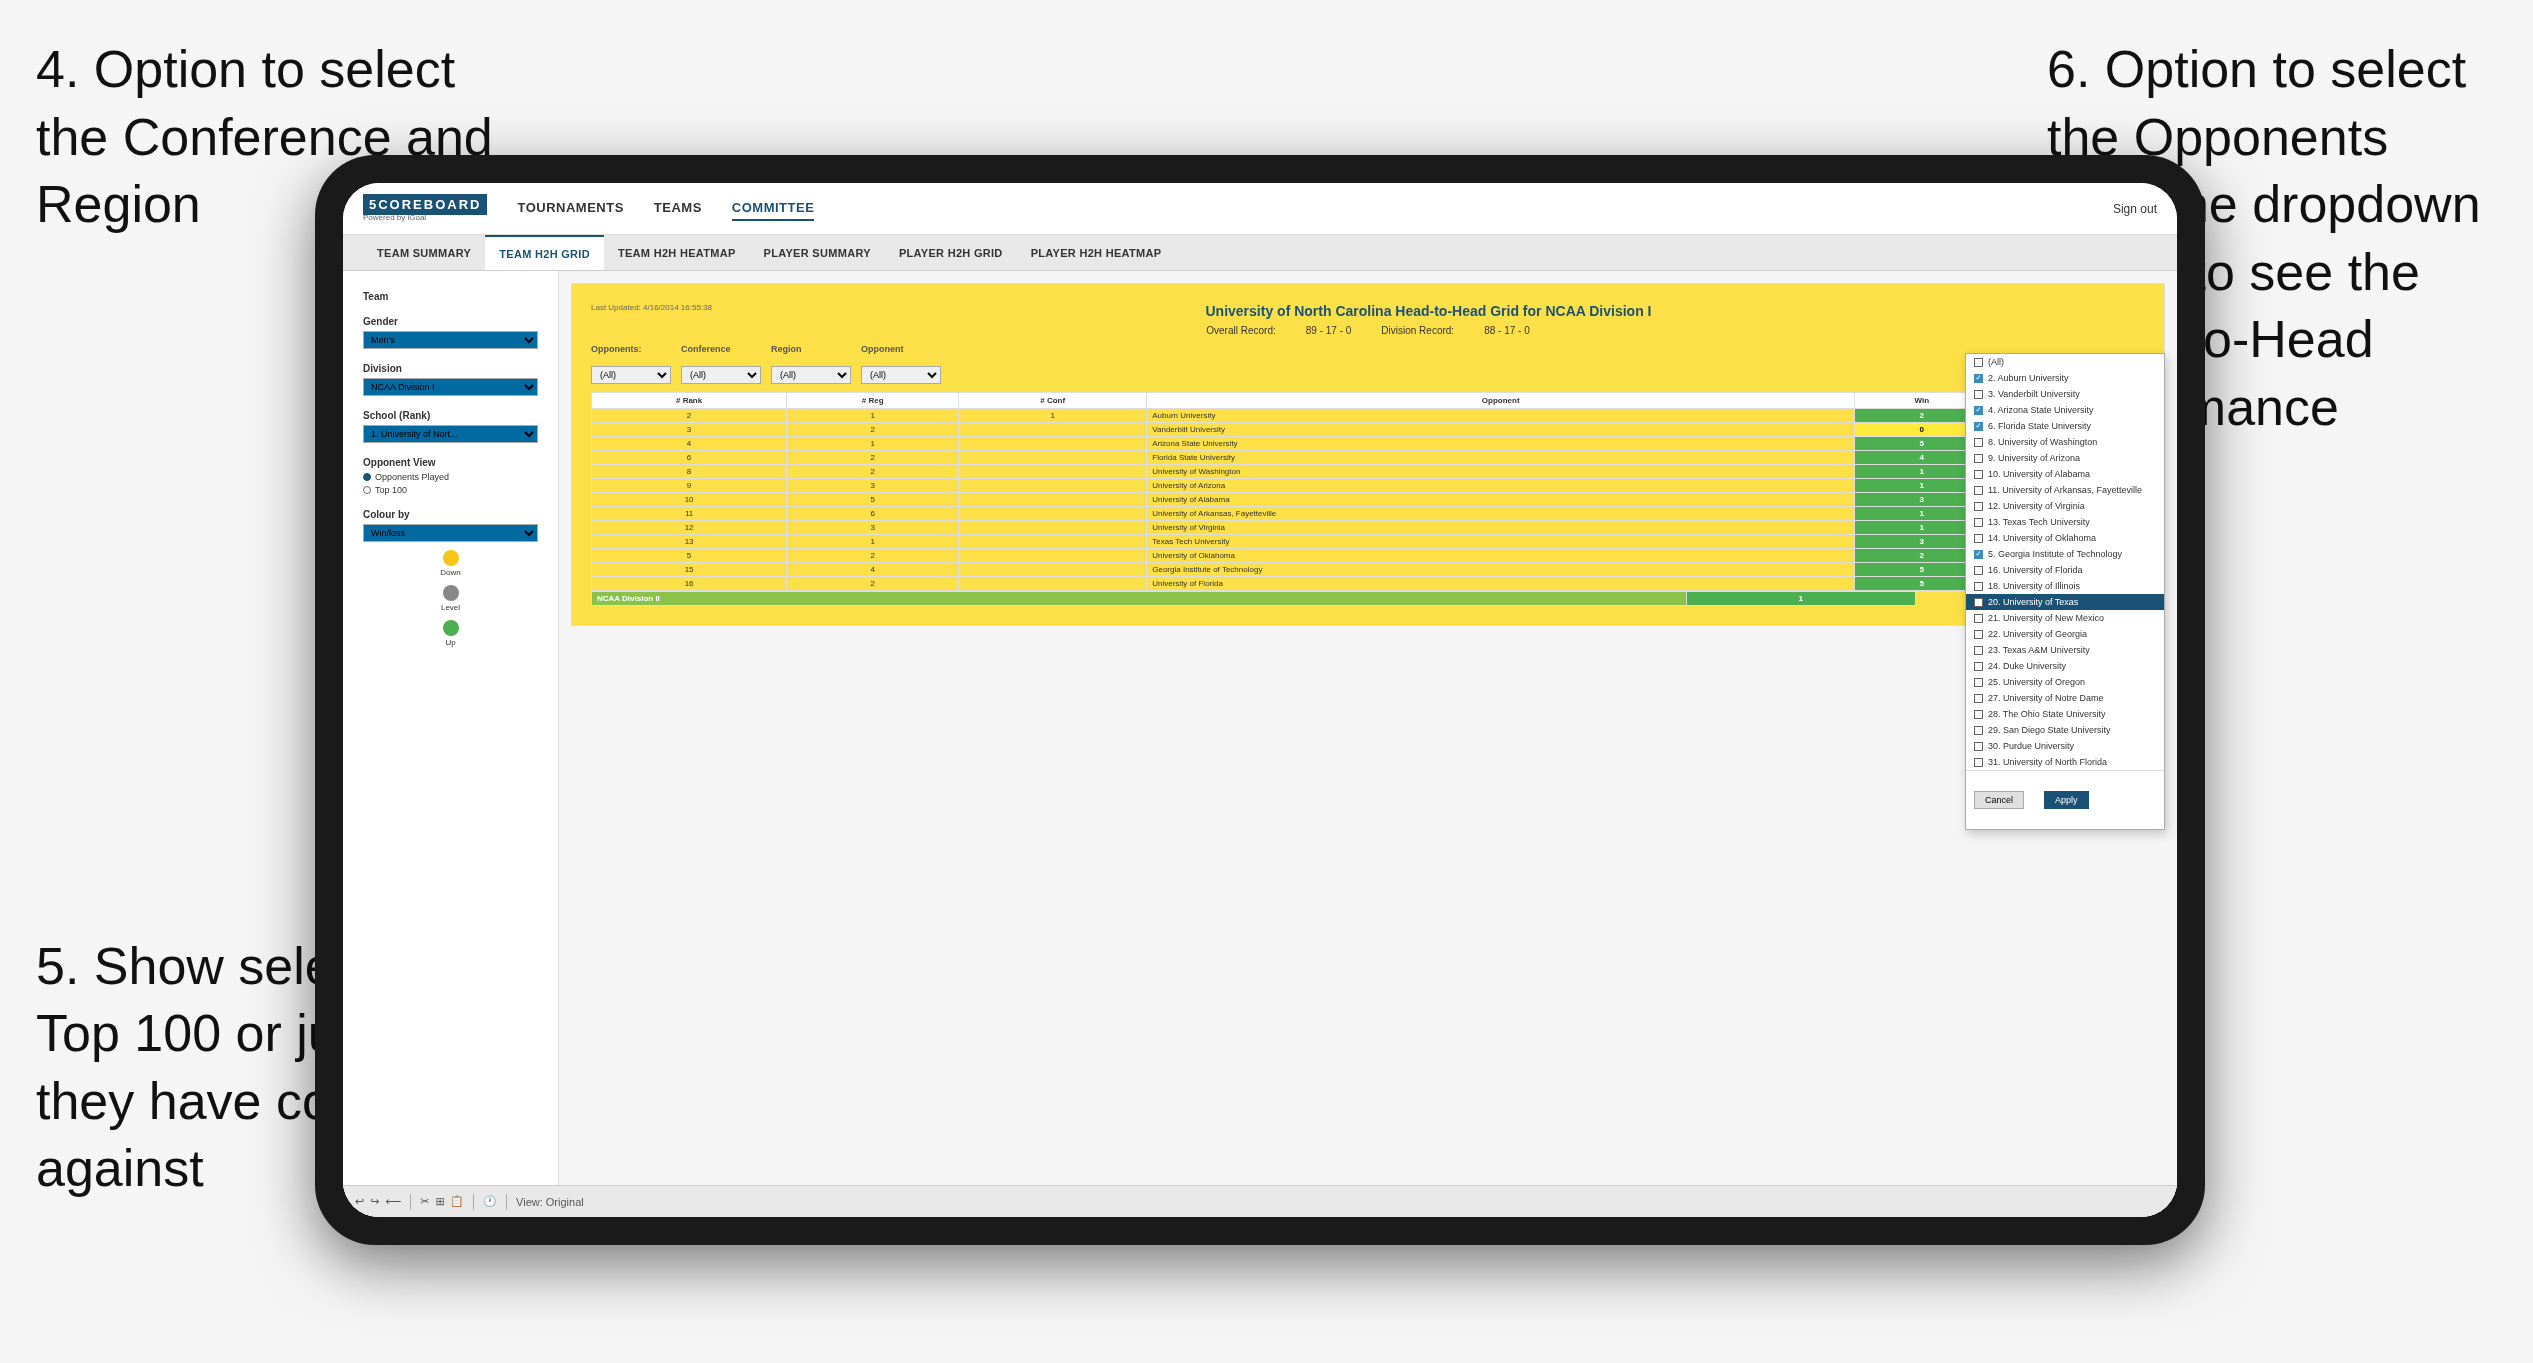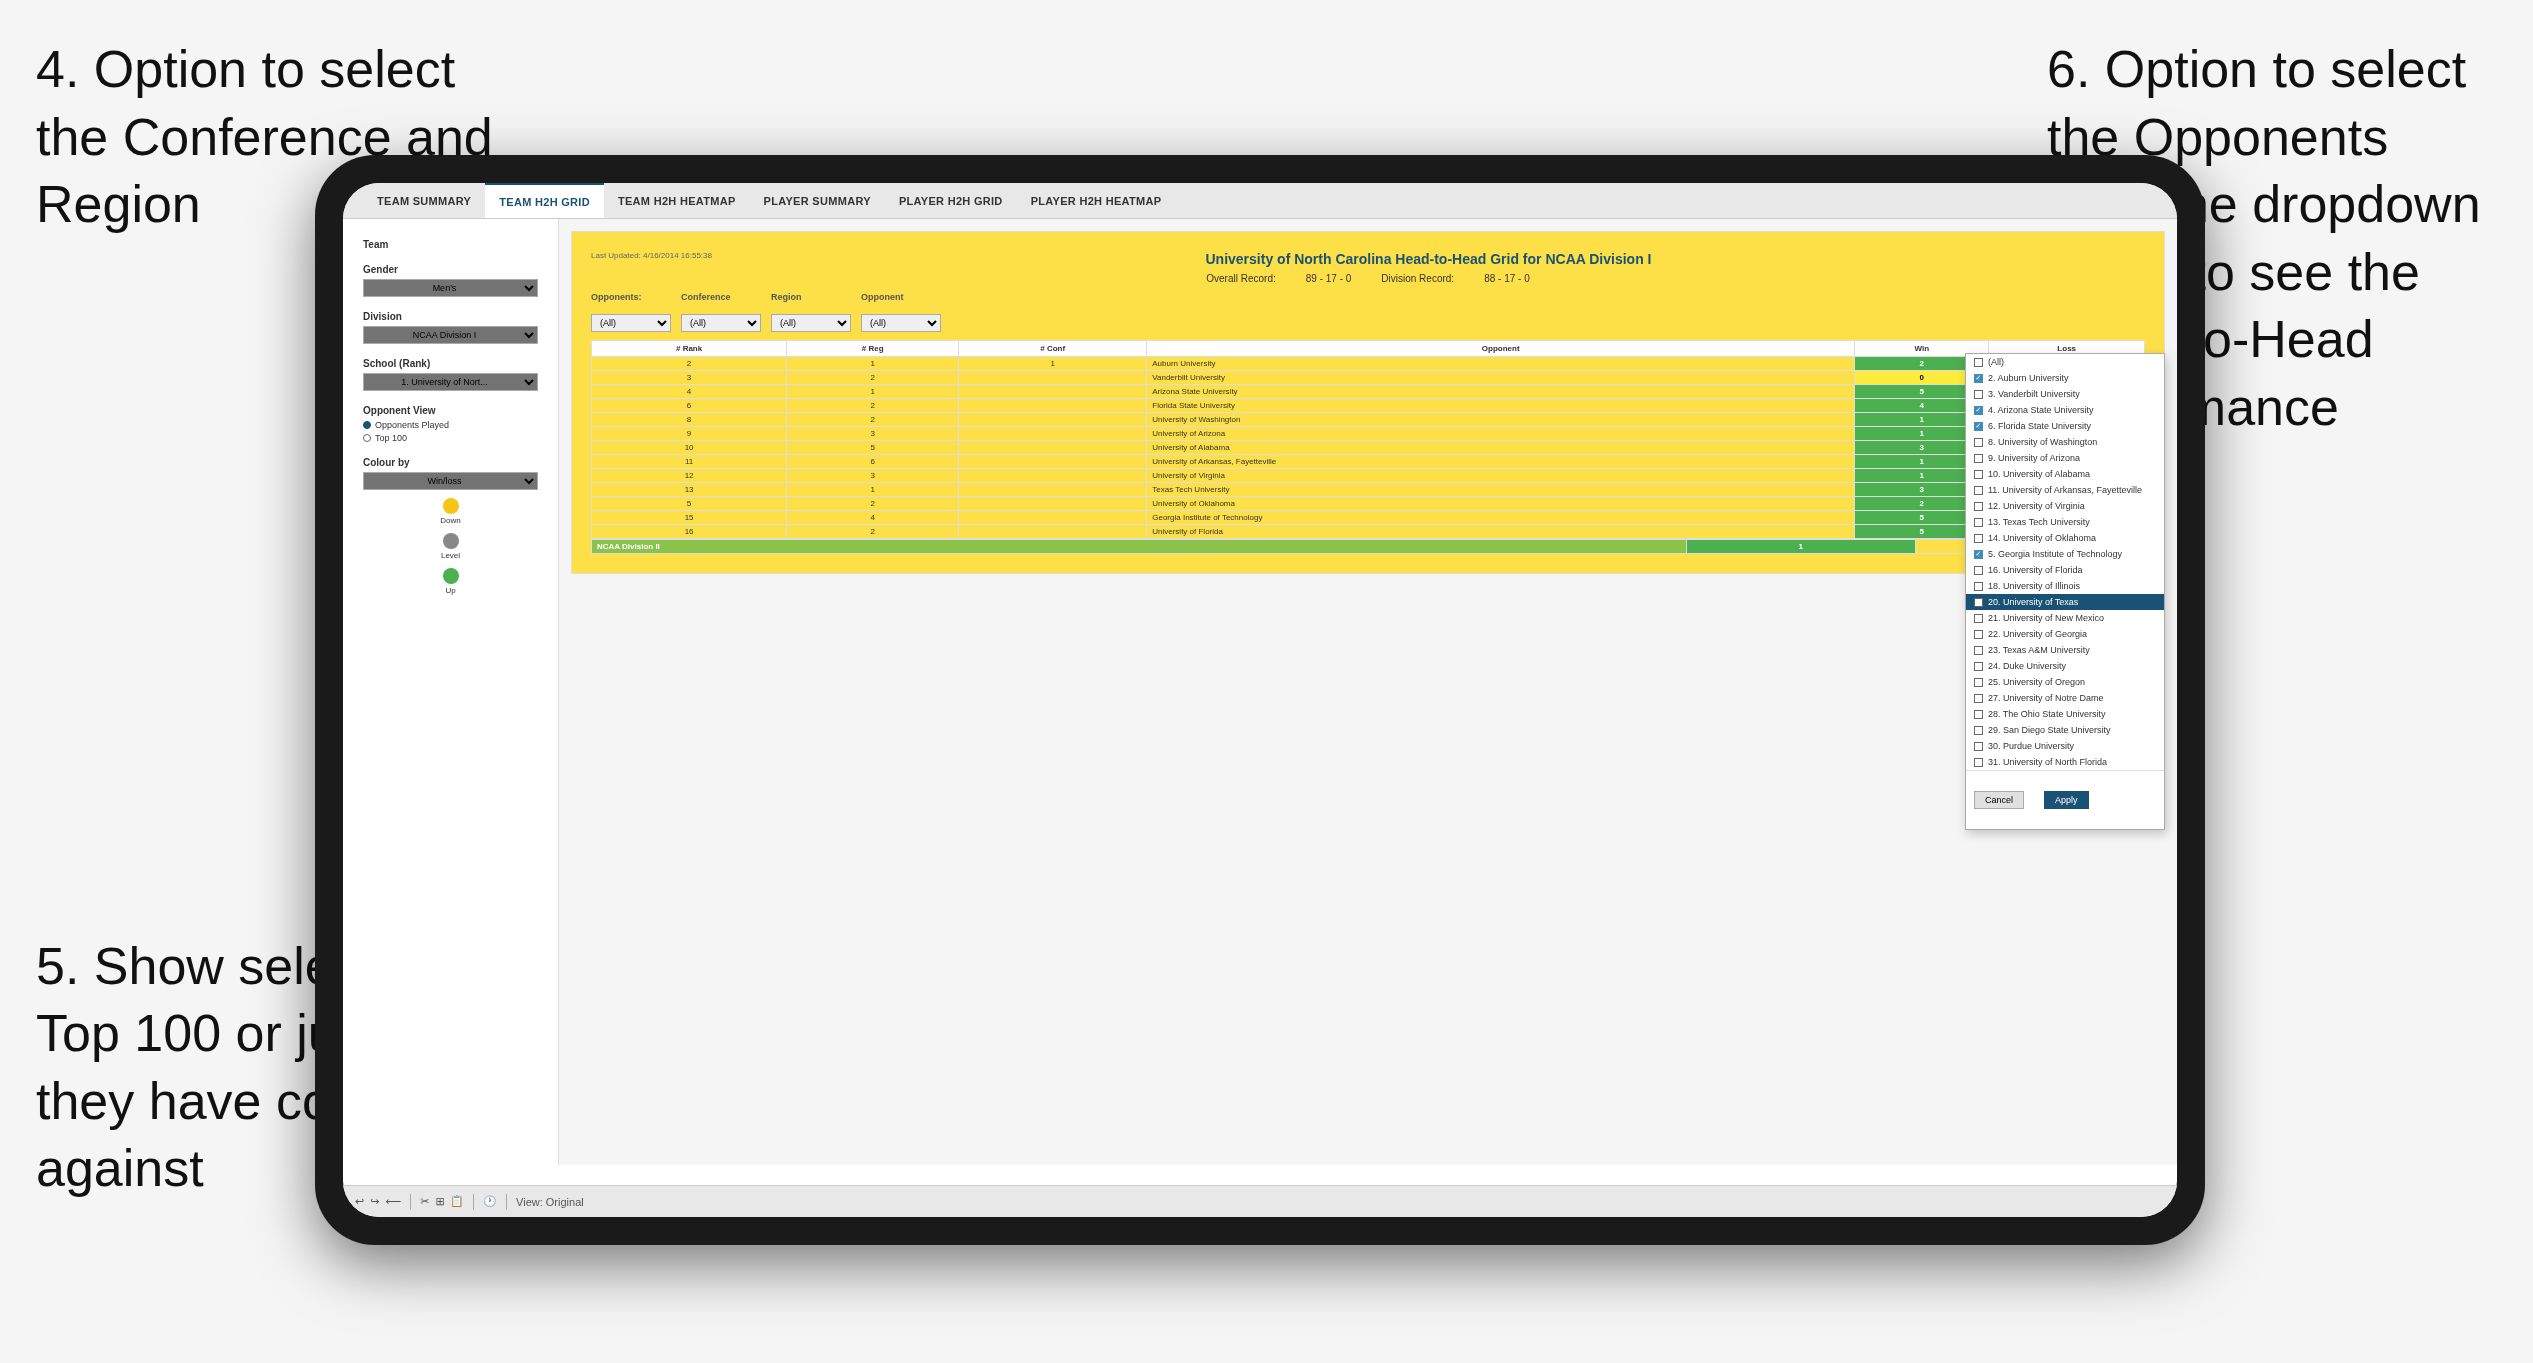--- a/index.html
+++ b/index.html
@@ -175,22 +175,21 @@
       font-weight: 700;
       color: #333;
       margin-bottom: 4px;
     }
 
     .sidebar-select {
       width: 100%;
       font-size: 9px;
       padding: 2px 3px;
       border: 1px solid #aaa;
-      background: #737373;
-      text-align: center;
+      background: #0369a1;
     }
 
     .radio-group {
       display: flex;
       flex-direction: column;
       gap: 3px;
       margin-top: 4px;
     }
 
     .radio-item {
@@ -472,20 +471,34 @@
   <line x1="460" y1="220" x2="730" y2="430" stroke="#cc0033" stroke-width="4" marker-end="url(#arrowhead-red)"></line>
 
   <line x1="2060" y1="270" x2="1760" y2="430" stroke="#cc0033" stroke-width="4" marker-end="url(#arrowhead-red)"></line>
 
   <line x1="430" y1="820" x2="600" y2="760" stroke="#cc0033" stroke-width="4" marker-end="url(#arrowhead-red)"></line>
 </svg>
 
 <div class="tablet-shell">
   <div class="tablet-screen">
 
+    <div class="top-nav">
+      <div class="logo-area">
+        <div>
+          <span class="logo-box">5COREBOARD</span>
+          <span class="logo-sub">Powered by iGoal</span>
+        </div>
+      </div>
+      <div class="nav-links">
+        <span class="nav-link">TOURNAMENTS</span>
+        <span class="nav-link">TEAMS</span>
+        <span class="nav-link active">COMMITTEE</span>
+      </div>
+      <div class="nav-right">Sign out</div>
+    </div>
 
     <div class="sub-nav">
       <div class="sub-nav-tab">TEAM SUMMARY</div>
       <div class="sub-nav-tab active">TEAM H2H GRID</div>
       <div class="sub-nav-tab">TEAM H2H HEATMAP</div>
       <div class="sub-nav-tab">PLAYER SUMMARY</div>
       <div class="sub-nav-tab">PLAYER H2H GRID</div>
       <div class="sub-nav-tab">PLAYER H2H HEATMAP</div>
     </div>
 

